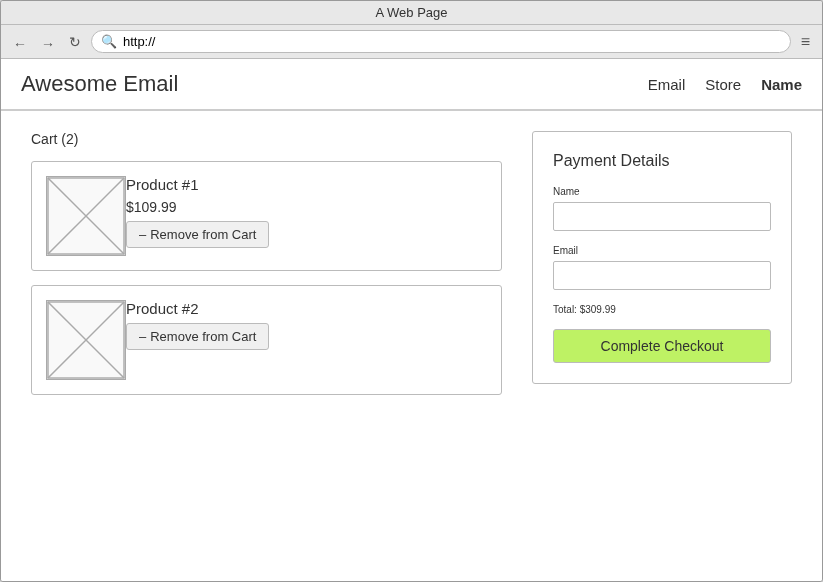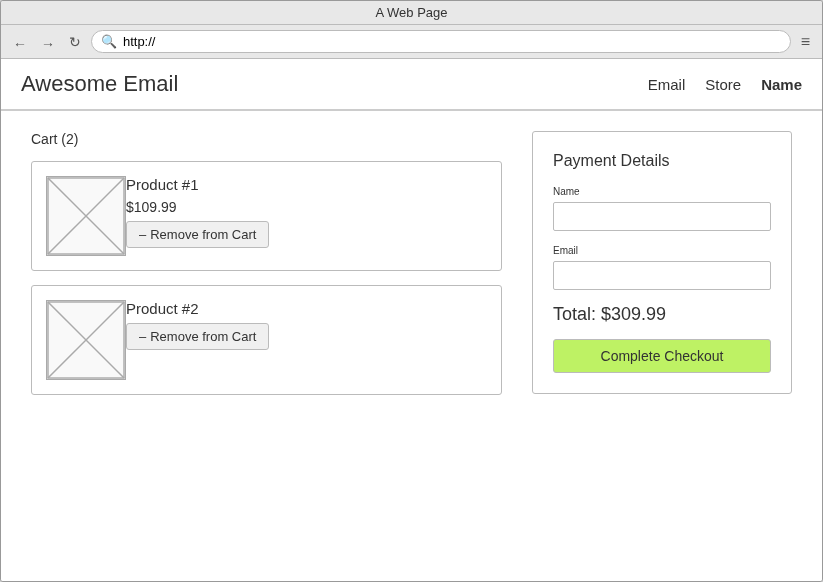--- a/index.html
+++ b/index.html
@@ -185,21 +185,21 @@
     .form-input {
       width: 100%;
       border: 1px solid #bbb;
       border-radius: 2px;
       padding: 6px 8px;
       font-size: 13px;
       background: white;
       outline: none;
     }
     .total-text {
-      font-size: 18px;
+      font-size: 10px;
       color: #333;
       margin-bottom: 14px;
     }
     .checkout-btn {
       background: #bef264;
       border: 1px solid #bbb;
       border-radius: 3px;
       padding: 8px 16px;
       font-size: 14px;
       cursor: pointer;

